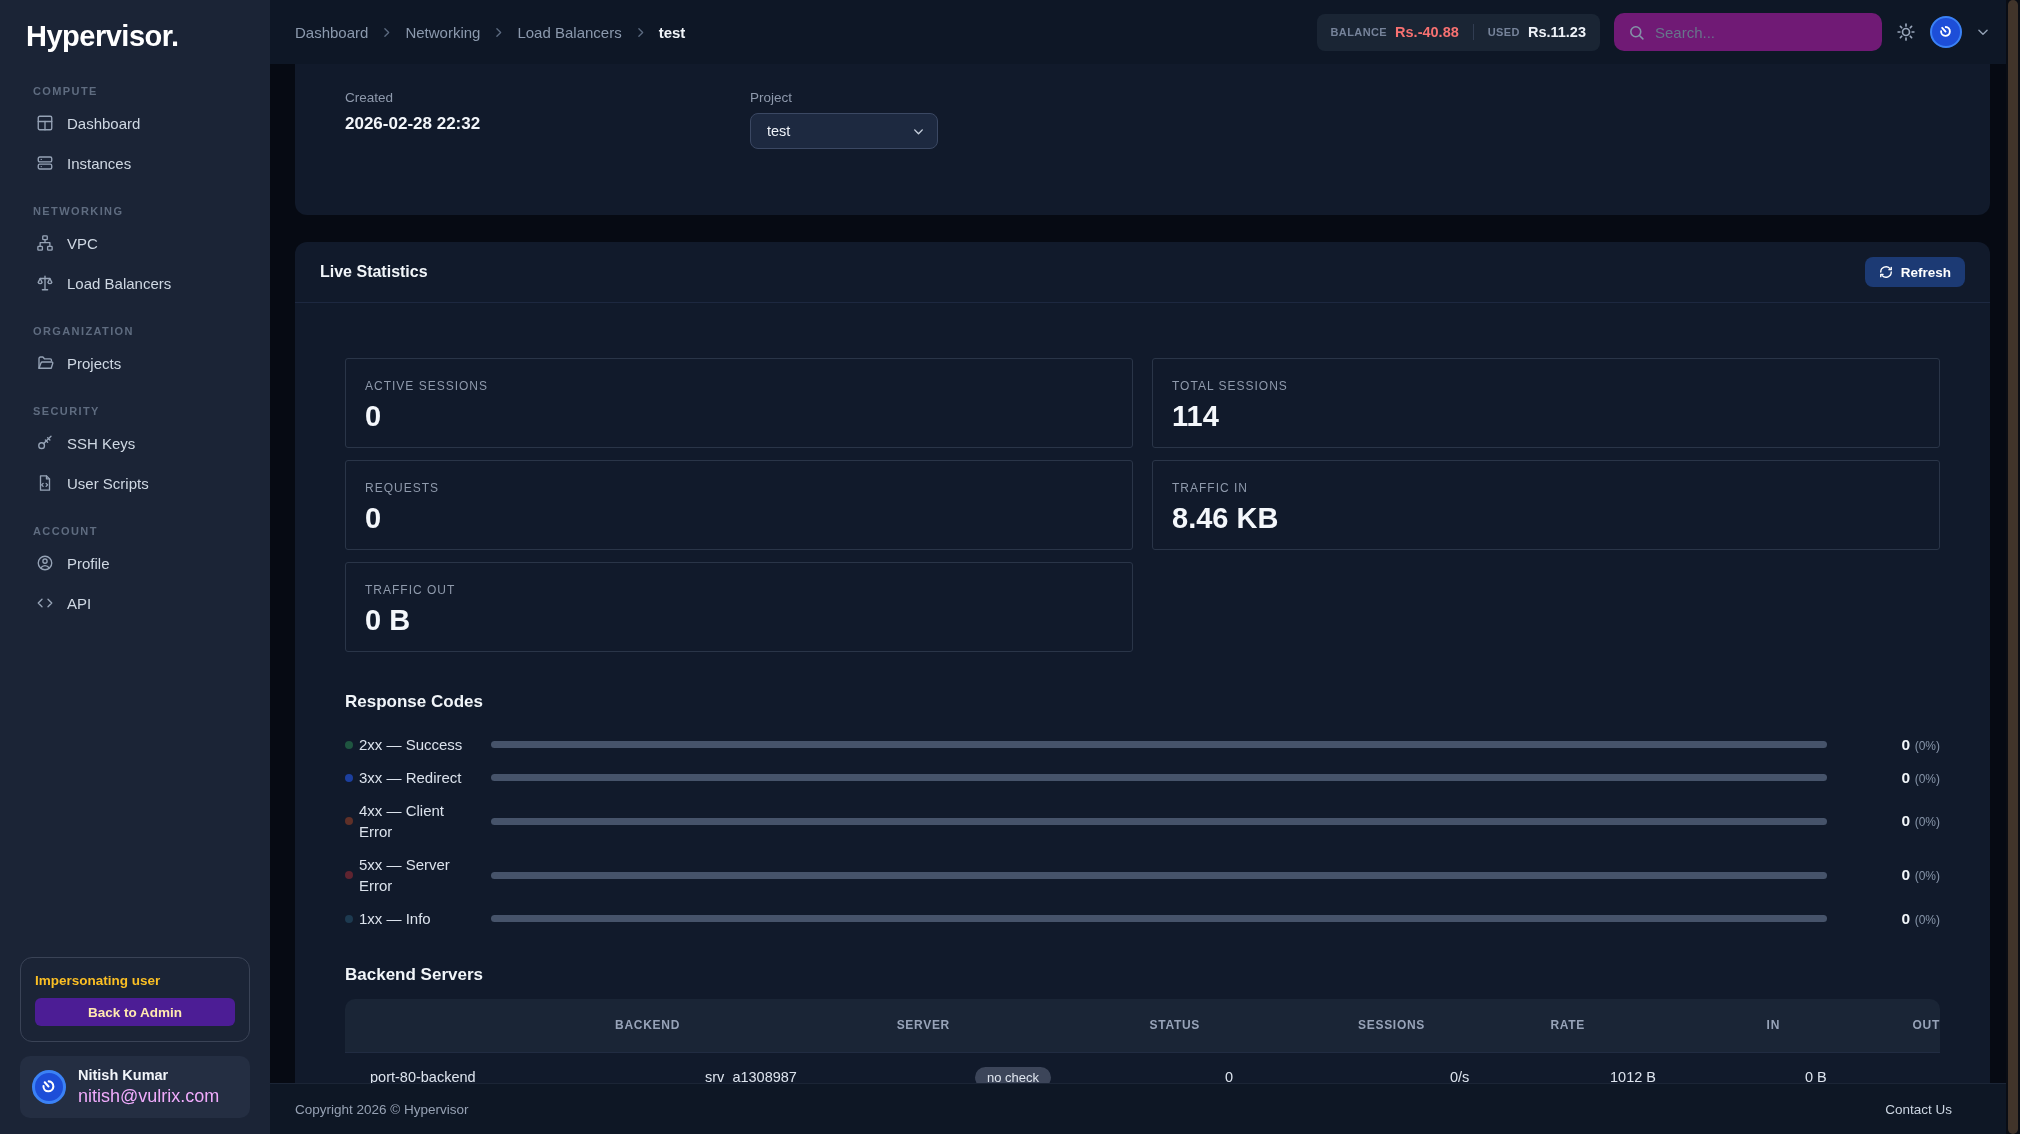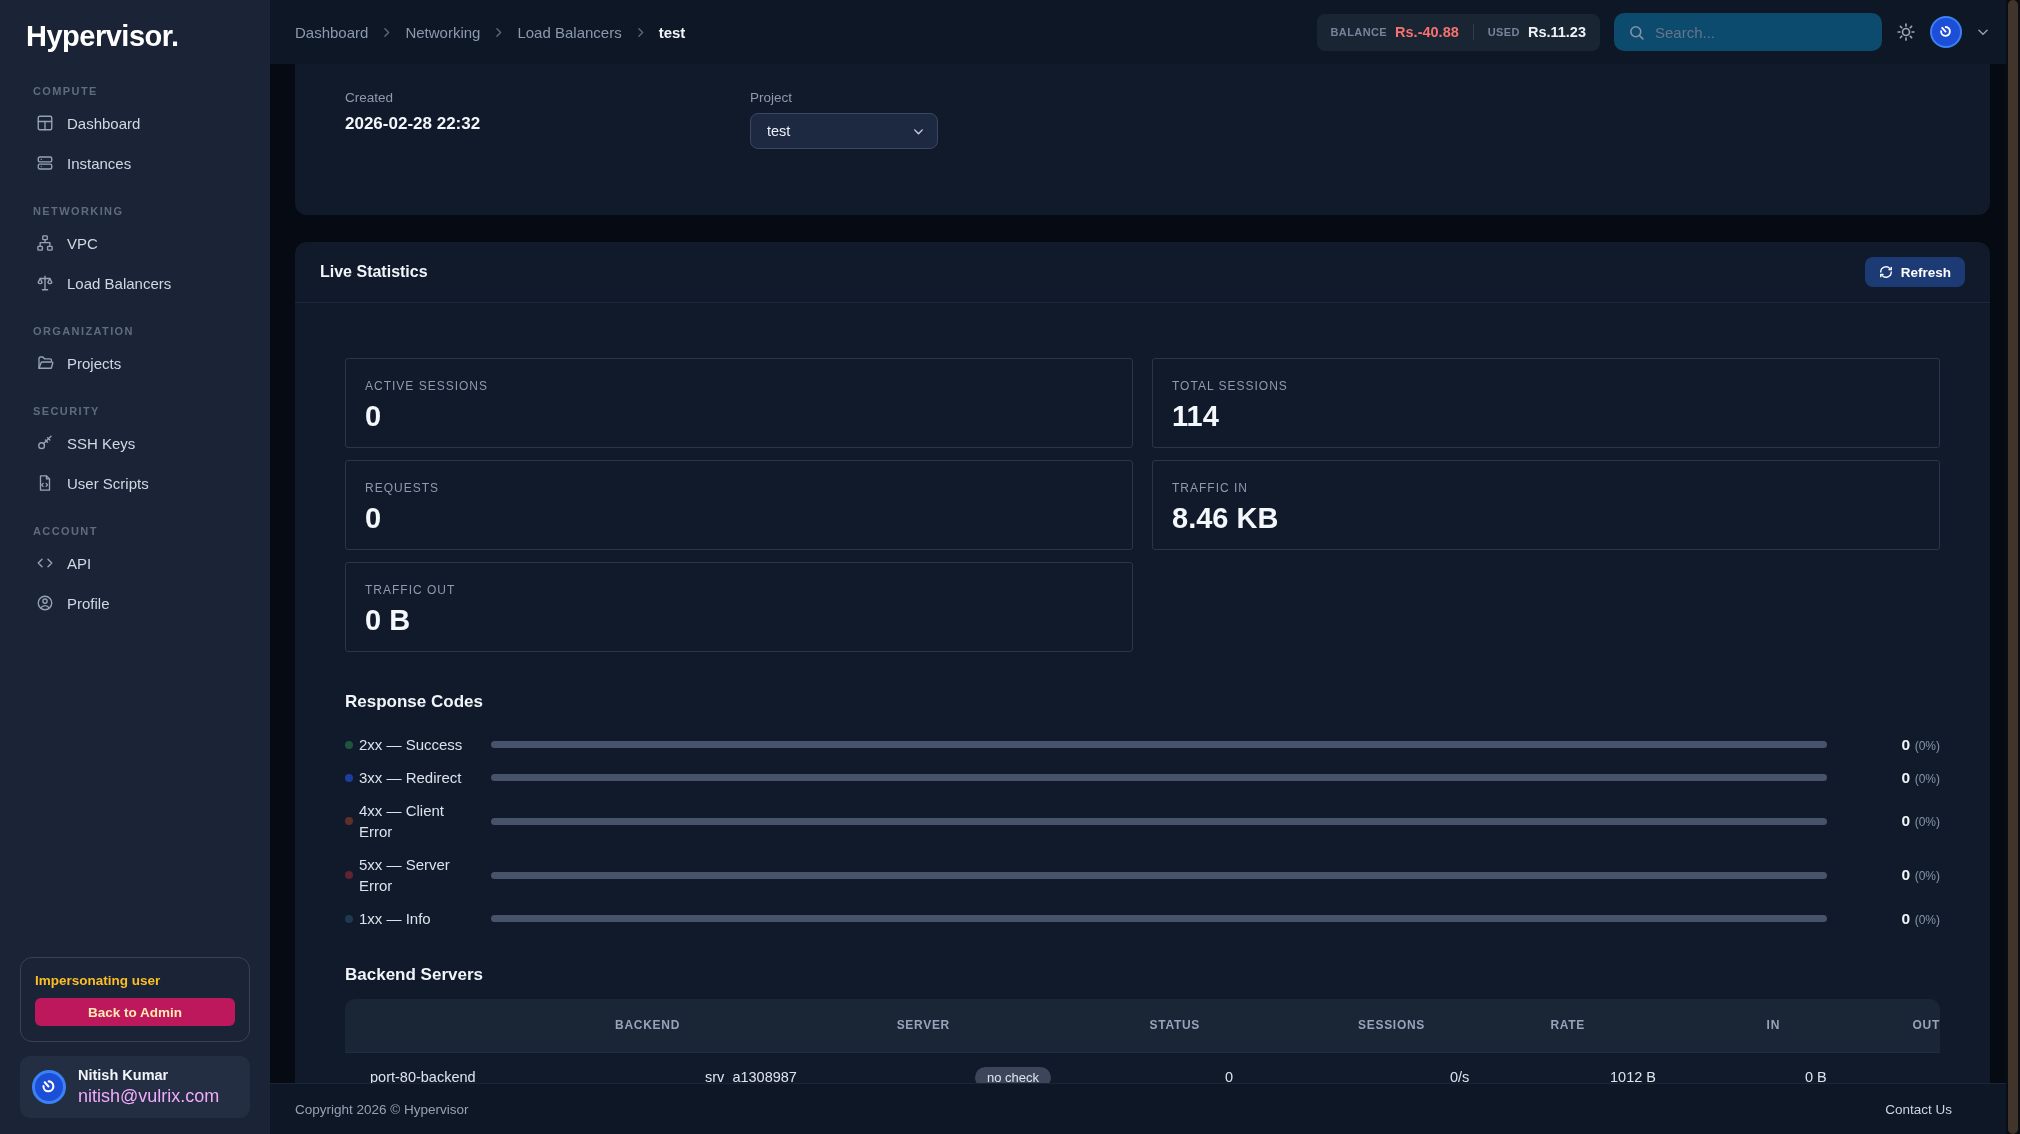--- a/index.html
+++ b/index.html
@@ -13,42 +13,42 @@
 .nav-section { margin-top:22px; }
 .nav-section:first-child { margin-top:0; }
 .nav-label { padding-left:19px; font-size:11px; font-weight:700; color:#5f6c80; letter-spacing:1.4px; margin-bottom:6px; }
 .nav-item { height:40px; border-radius:8px; display:flex; align-items:center; padding-left:22px; gap:13px; cursor:pointer; }
 .nav-item .nicon { width:18px; height:18px; color:#96a3b6; flex:none; display:flex; }
 .nav-item .nicon svg { width:18px; height:18px; }
 .nav-item span.nlabel { font-size:15px; color:#cfd8e3; }
 .side-bottom { margin-top:auto; padding:0 20px 16px; }
 .impersonation { border:1px solid #3a4356; border-radius:12px; padding:15px 14px; margin-bottom:14px; }
 .impersonation .imp-label { color:#fbbf24; font-weight:700; font-size:13.5px; }
-.imp-btn { margin-top:10px; width:100%; height:28px; background:#be185d; color:#ffe9b0; font-weight:700; font-size:13.5px; border:none; border-radius:6px; font-family:inherit; cursor:pointer; }
+.imp-btn { margin-top:10px; width:100%; height:28px; background:#4c1d95; color:#ffe9b0; font-weight:700; font-size:13.5px; border:none; border-radius:6px; font-family:inherit; cursor:pointer; }
 .user-card { background:#242e42; border-radius:10px; padding:11px 12px; display:flex; gap:12px; align-items:center; }
 .avatar { width:34px; height:34px; border-radius:50%; background:#1d4ed8; border:3px solid #3b82f6; display:flex; align-items:center; justify-content:center; flex:none; }
 .avatar svg { width:18px; height:18px; transform:rotate(-42deg); }
 .user-name { font-size:14.5px; font-weight:700; color:#f2f5fa; }
 .user-email { font-size:18px; color:#f0abfc; margin-top:3px; }
 
 
 .main { flex:1; display:flex; flex-direction:column; background:#060a13; min-width:0; }
 .topbar { height:64px; flex:none; background:#0e1726; display:flex; align-items:center; padding:0 30px 0 25px; }
 .crumbs { display:flex; align-items:center; gap:12px; }
 .crumb { font-size:15px; color:#8b99ad; }
 .crumb.current { color:#f1f5f9; font-weight:700; }
 .crumb-sep { display:flex; color:#5c6b80; }
 .crumb-sep svg { width:13px; height:13px; }
 .top-right { margin-left:auto; display:flex; align-items:center; gap:14px; }
 .balance-pill { height:37px; border-radius:8px; background:#1a2534; display:flex; align-items:center; padding:0 14px; gap:8px; }
 .bp-label { font-size:11px; font-weight:700; color:#76839a; letter-spacing:0.4px; }
 .bp-balance { font-size:14.5px; font-weight:700; color:#f87171; }
 .bp-div { width:1px; height:16px; background:#313d52; margin:0 6px; }
 .bp-used { font-size:14.5px; font-weight:700; color:#eef2f8; }
-.search-box { width:268px; height:38px; border-radius:10px; background:#0c4a6e; display:flex; align-items:center; padding:0 14px; gap:10px; }
+.search-box { width:268px; height:38px; border-radius:10px; background:#701a75; display:flex; align-items:center; padding:0 14px; gap:10px; }
 .search-box svg { width:17px; height:17px; color:#8493a8; flex:none; }
 .search-box input { background:transparent; border:none; outline:none; color:#c9d3e0; font-size:15px; width:100%; font-family:inherit; }
 .search-box input::placeholder { color:#67758b; }
 .theme-btn { display:flex; color:#9aa7bb; cursor:pointer; }
 .theme-btn svg { width:20px; height:20px; }
 .top-avatar { width:32px; height:32px; border-radius:50%; background:#1d4ed8; border:2px solid #3b82f6; display:flex; align-items:center; justify-content:center; cursor:pointer; }
 .top-avatar svg { width:16px; height:16px; transform:rotate(-42deg); }
 .caret { display:flex; color:#93a1b5; cursor:pointer; }
 .caret svg { width:14px; height:14px; }
 
@@ -189,34 +189,34 @@
               </svg>
             </span>
           <span class="nlabel">User Scripts</span>
         </div>
       </div>
       <div class="nav-section">
         <div class="nav-label">ACCOUNT</div>
         <div class="nav-item">
           <span class="nicon">
               <svg viewBox="0 0 24 24" fill="none" stroke="currentColor" stroke-width="1.8" stroke-linecap="round" stroke-linejoin="round">
-                <path d="M8 7l-5 5 5 5M16 7l5 5-5 5"></path>
-              </svg>
-            </span>
-          <span class="nlabel">API</span>
-        </div>
-        <div class="nav-item">
-          <span class="nicon">
-              <svg viewBox="0 0 24 24" fill="none" stroke="currentColor" stroke-width="1.8" stroke-linecap="round" stroke-linejoin="round">
                 <circle cx="12" cy="12" r="9"></circle>
                 <circle cx="12" cy="9.5" r="2.8"></circle>
                 <path d="M6.5 18.6a6.5 6.5 0 0 1 11 0"></path>
               </svg>
             </span>
           <span class="nlabel">Profile</span>
+        </div>
+        <div class="nav-item">
+          <span class="nicon">
+              <svg viewBox="0 0 24 24" fill="none" stroke="currentColor" stroke-width="1.8" stroke-linecap="round" stroke-linejoin="round">
+                <path d="M8 7l-5 5 5 5M16 7l5 5-5 5"></path>
+              </svg>
+            </span>
+          <span class="nlabel">API</span>
         </div>
       </div>
     </nav>
     <div class="side-bottom">
       <div class="impersonation">
         <div class="imp-label">Impersonating user</div>
         <button class="imp-btn">Back to Admin</button>
       </div>
       <div class="user-card">
         <div class="avatar">

